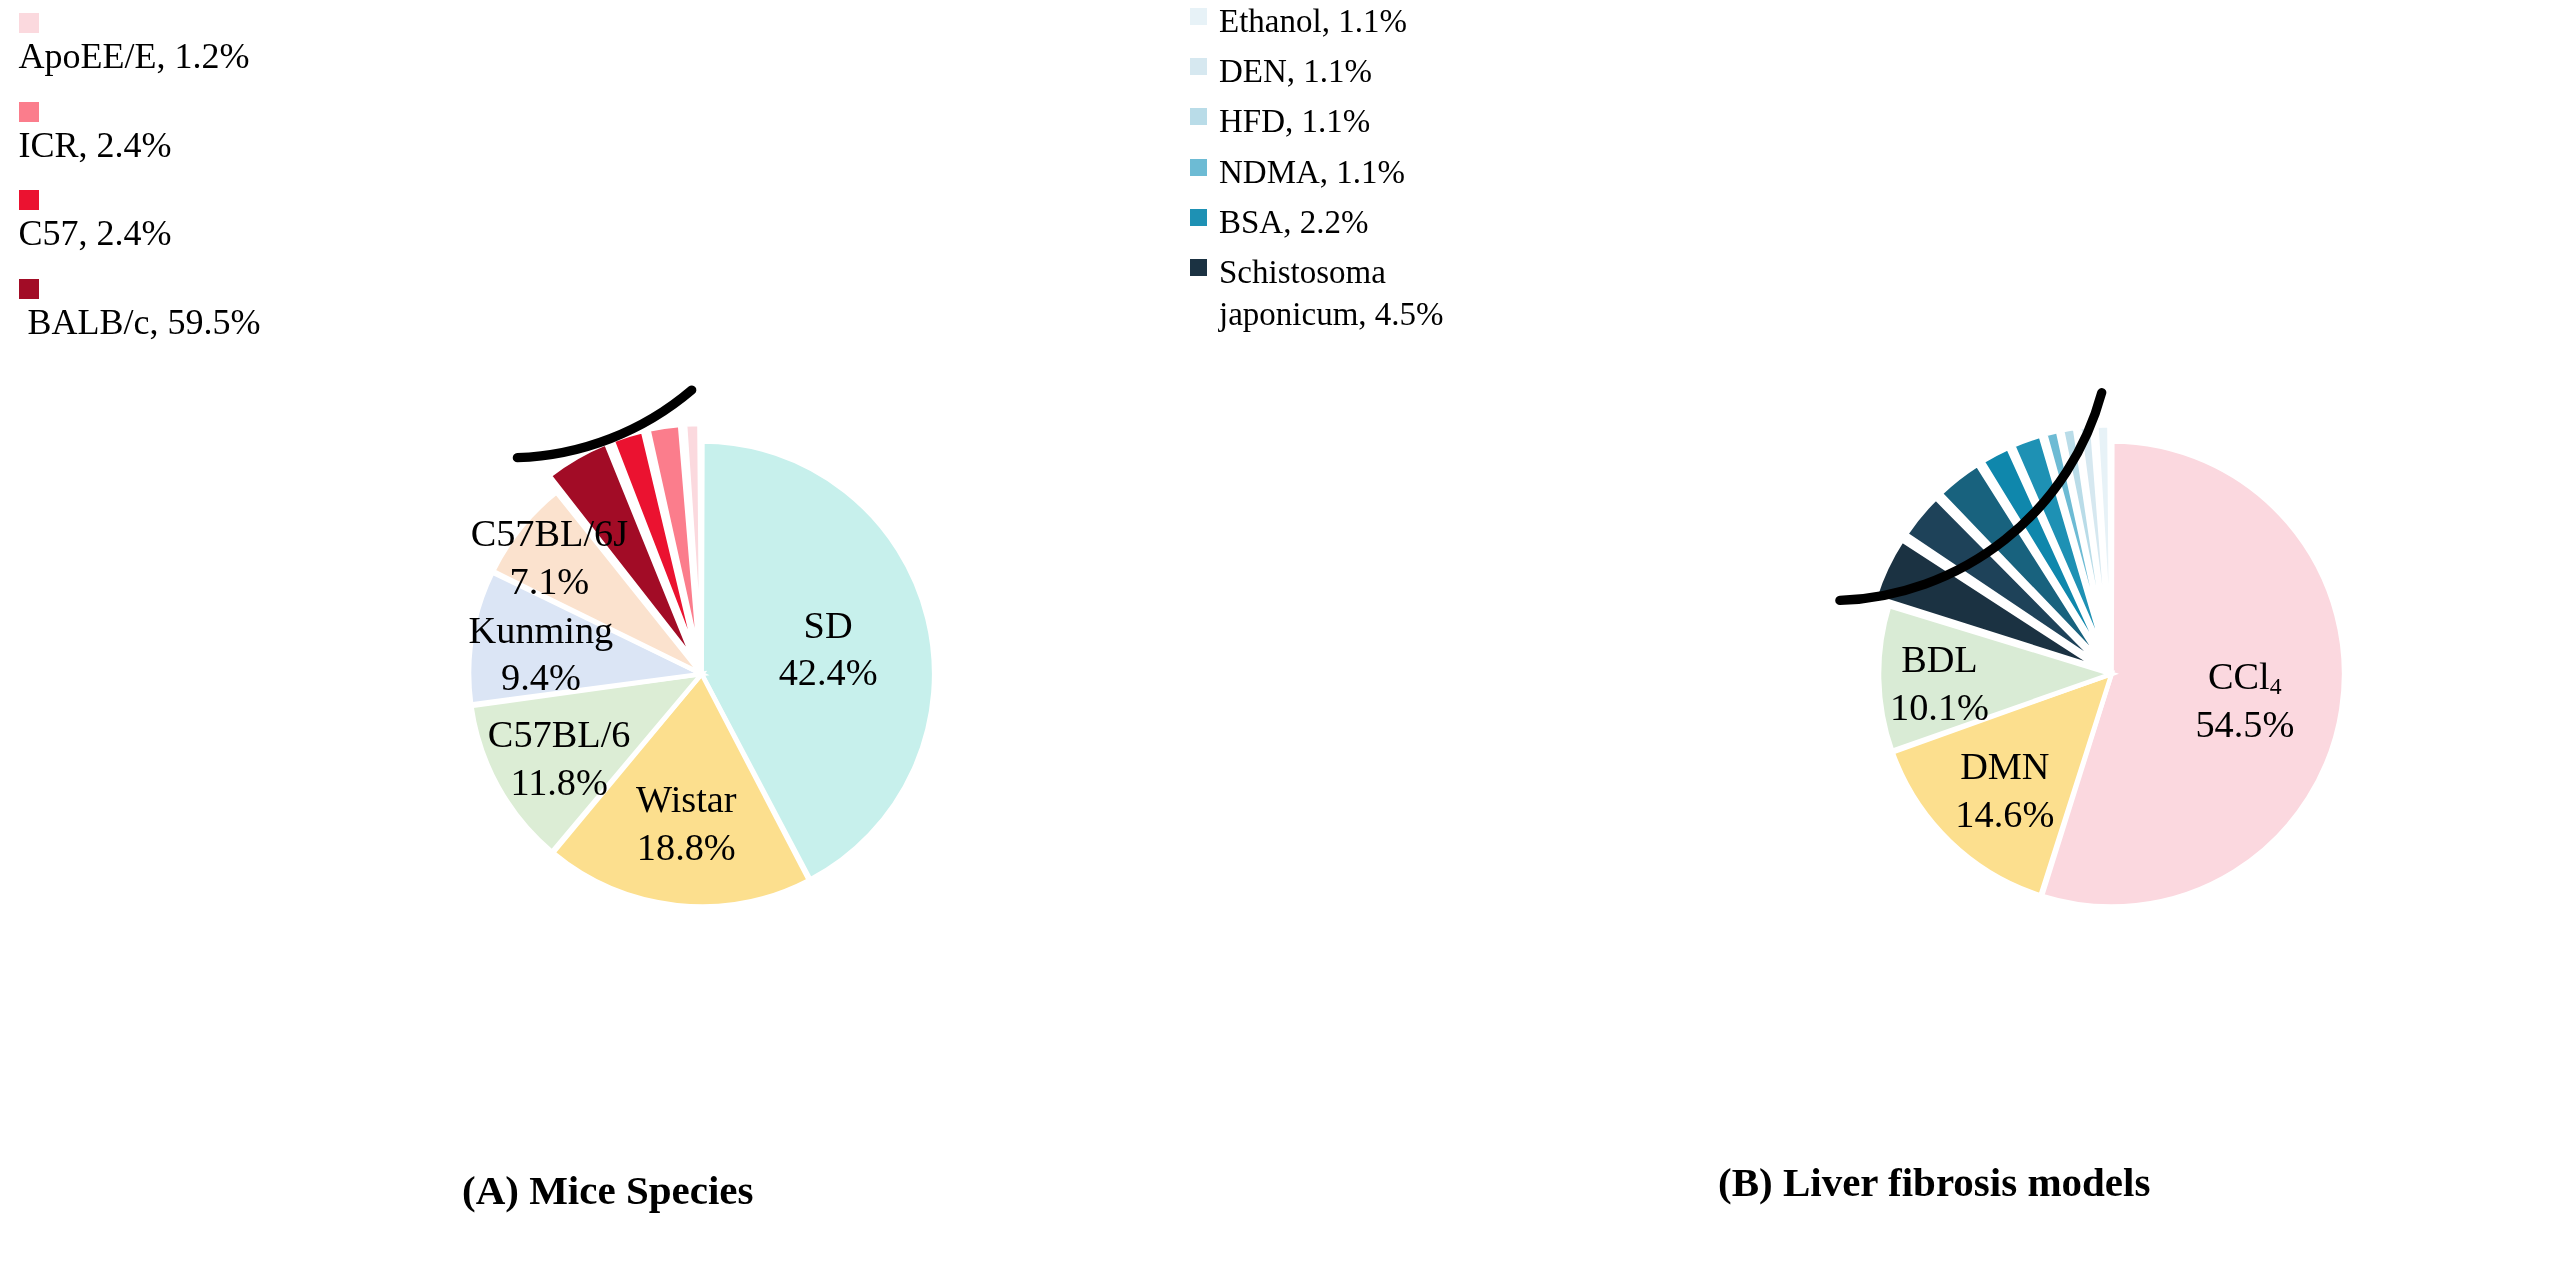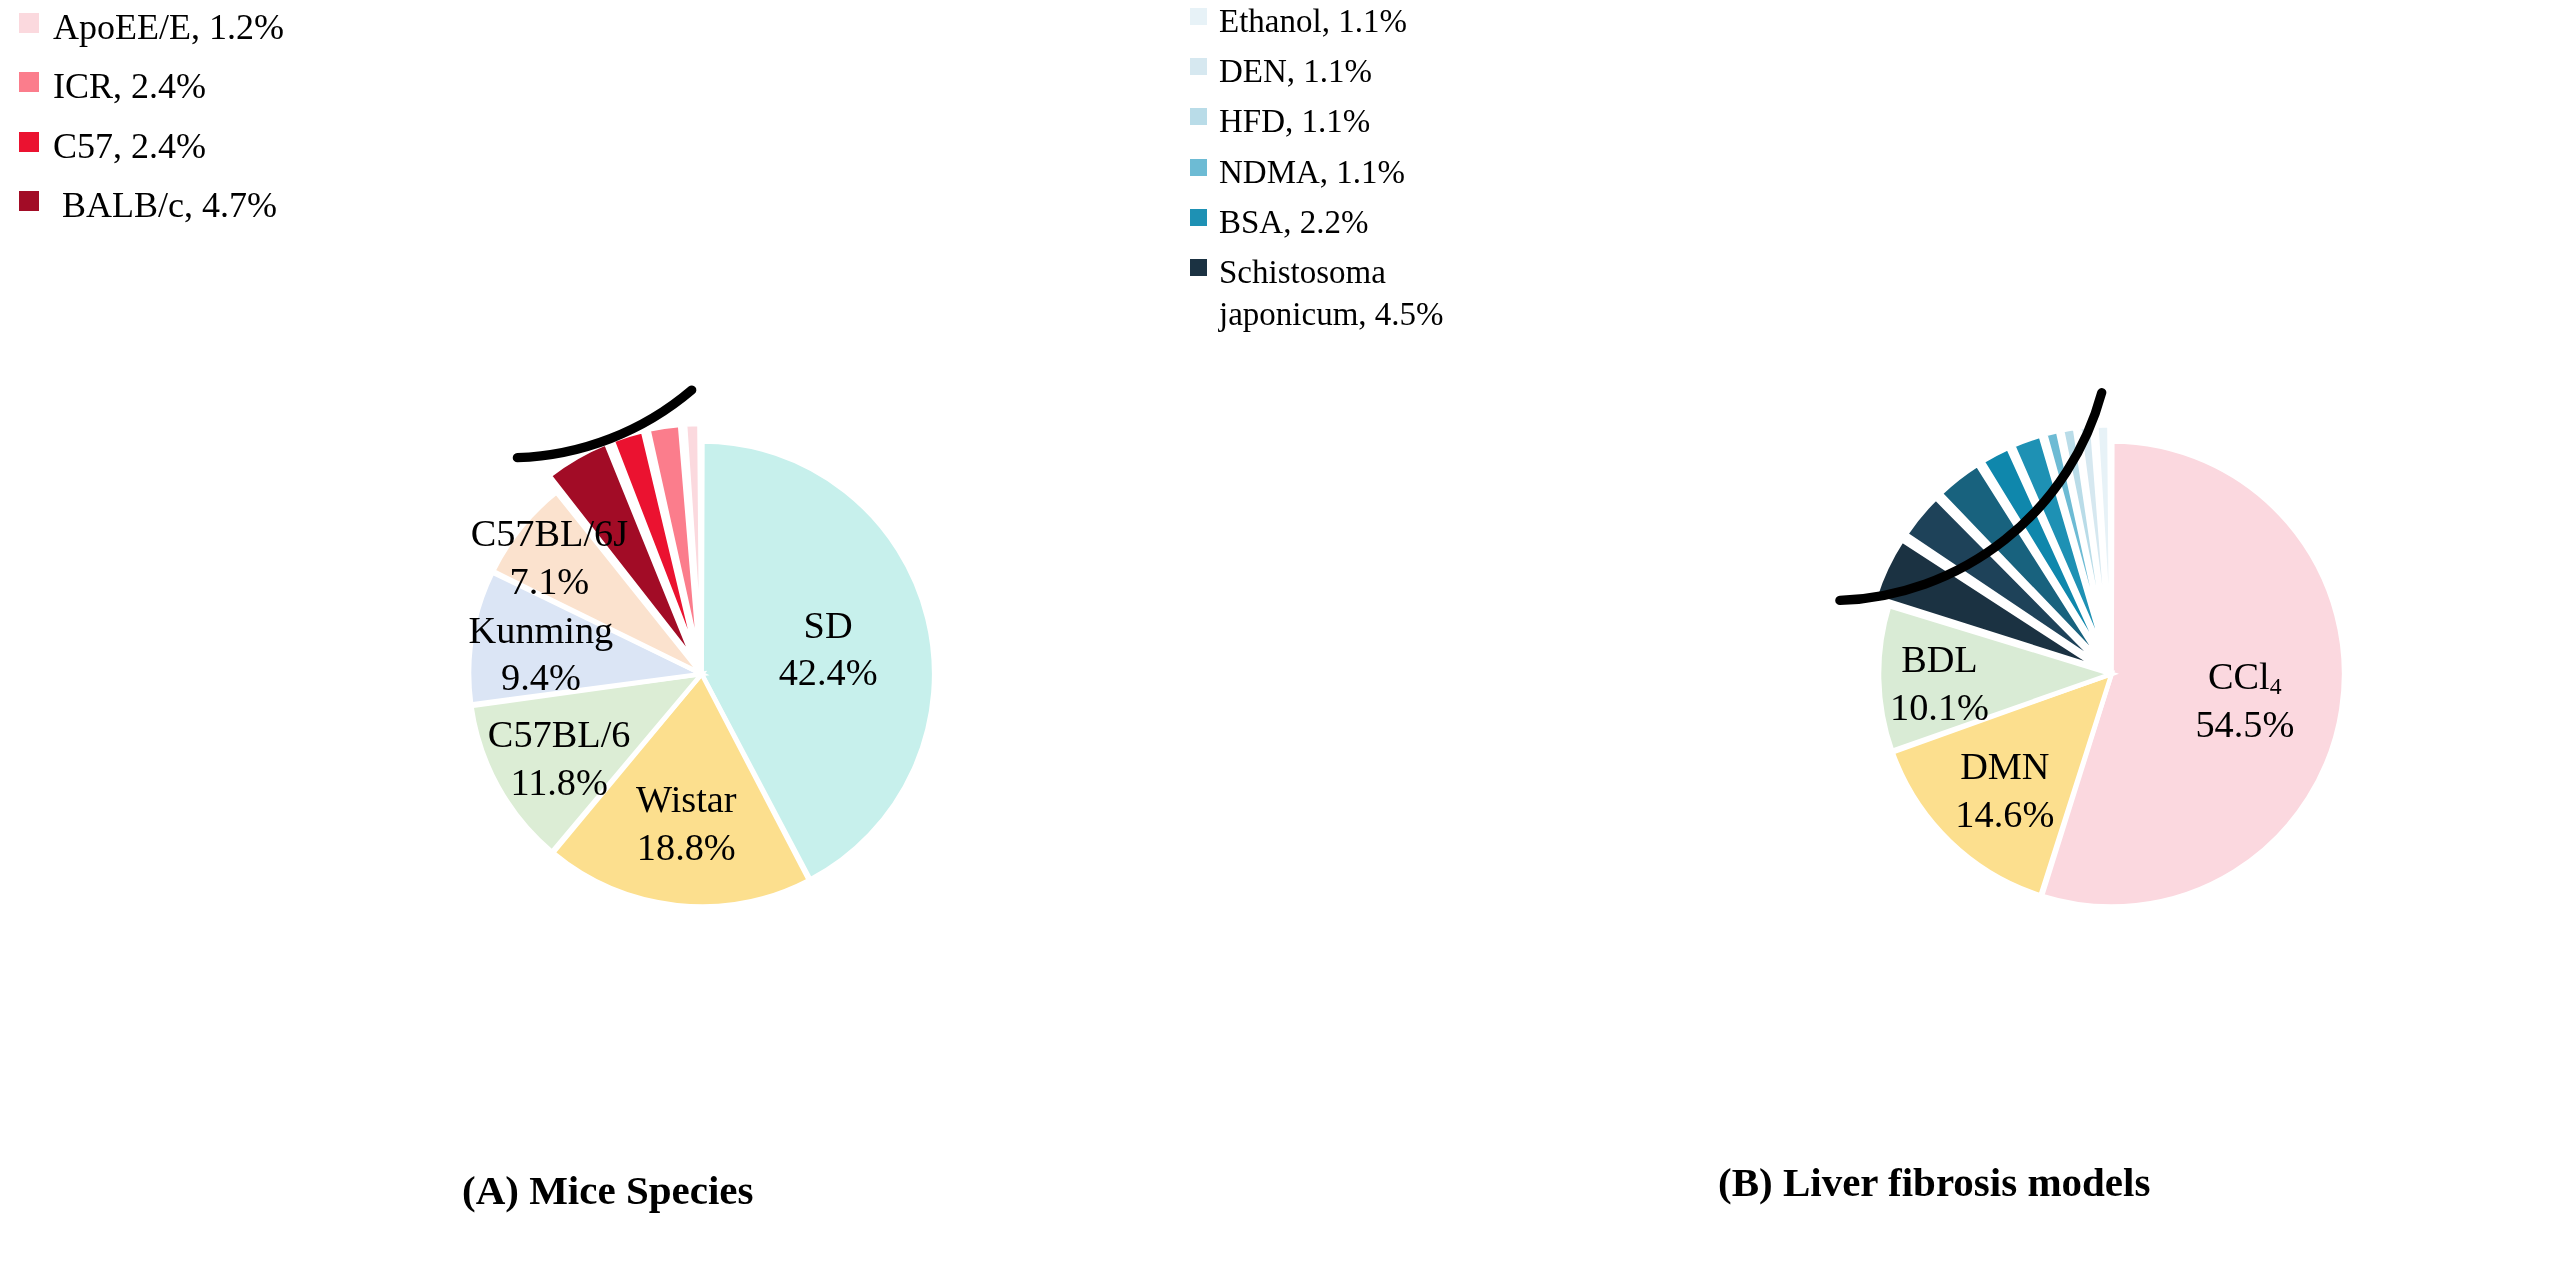--- a/index.html
+++ b/index.html
@@ -5,21 +5,21 @@
   html,body{margin:0;padding:0;background:#ffffff;}
   body{width:2576px;height:1262px;position:relative;overflow:hidden;
        font-family:"Liberation Serif","DejaVu Serif",serif;color:#000;}
 
   .legend{position:absolute;}
   .legend-item{display:flex;align-items:flex-start;margin-bottom:6.6px;}
   .swatch{width:20px;height:20px;flex:0 0 20px;margin-top:9.2px;margin-right:14.5px;}
   .legend-label{font-size:36px;line-height:1.28;white-space:pre;}
 
   #legend-a{left:18.5px;top:4px;}
-  #legend-a .legend-item{margin-bottom:13.2px;}
+  #legend-a .legend-item{margin-bottom:13.2px;flex-direction:column;}
   #legend-b{left:1190px;top:0px;}
   #legend-b .legend-item{margin-bottom:8px;}
   #legend-b .swatch{width:17px;height:17px;flex:0 0 17px;margin-right:12px;margin-top:8px;}
   #legend-b .legend-label{font-size:33px;}
 
   .caption{position:absolute;font-size:41px;font-weight:bold;
            font-family:"Liberation Serif","DejaVu Serif",serif;white-space:nowrap;}
   #caption-a{left:462px;top:1166px;}
   #caption-b{left:1718px;top:1158px;}
 
@@ -39,21 +39,21 @@
     <div class="legend-item">
       <span class="swatch" style="background: rgb(251, 125, 140);"></span>
       <span class="legend-label">ICR, 2.4%</span>
     </div>
     <div class="legend-item">
       <span class="swatch" style="background: rgb(235, 18, 48);"></span>
       <span class="legend-label">C57, 2.4%</span>
     </div>
     <div class="legend-item">
       <span class="swatch" style="background: rgb(162, 12, 38);"></span>
-      <span class="legend-label"> BALB/c, 4.7%</span>
+      <span class="legend-label"> BALB/c, 59.5%</span>
     </div>
   </div>
 
 <div class="legend" id="legend-b">
     <div class="legend-item">
       <span class="swatch" style="background: rgb(231, 242, 247);"></span>
       <span class="legend-label">Ethanol, 1.1%</span>
     </div>
     <div class="legend-item">
       <span class="swatch" style="background: rgb(214, 232, 240);"></span>

